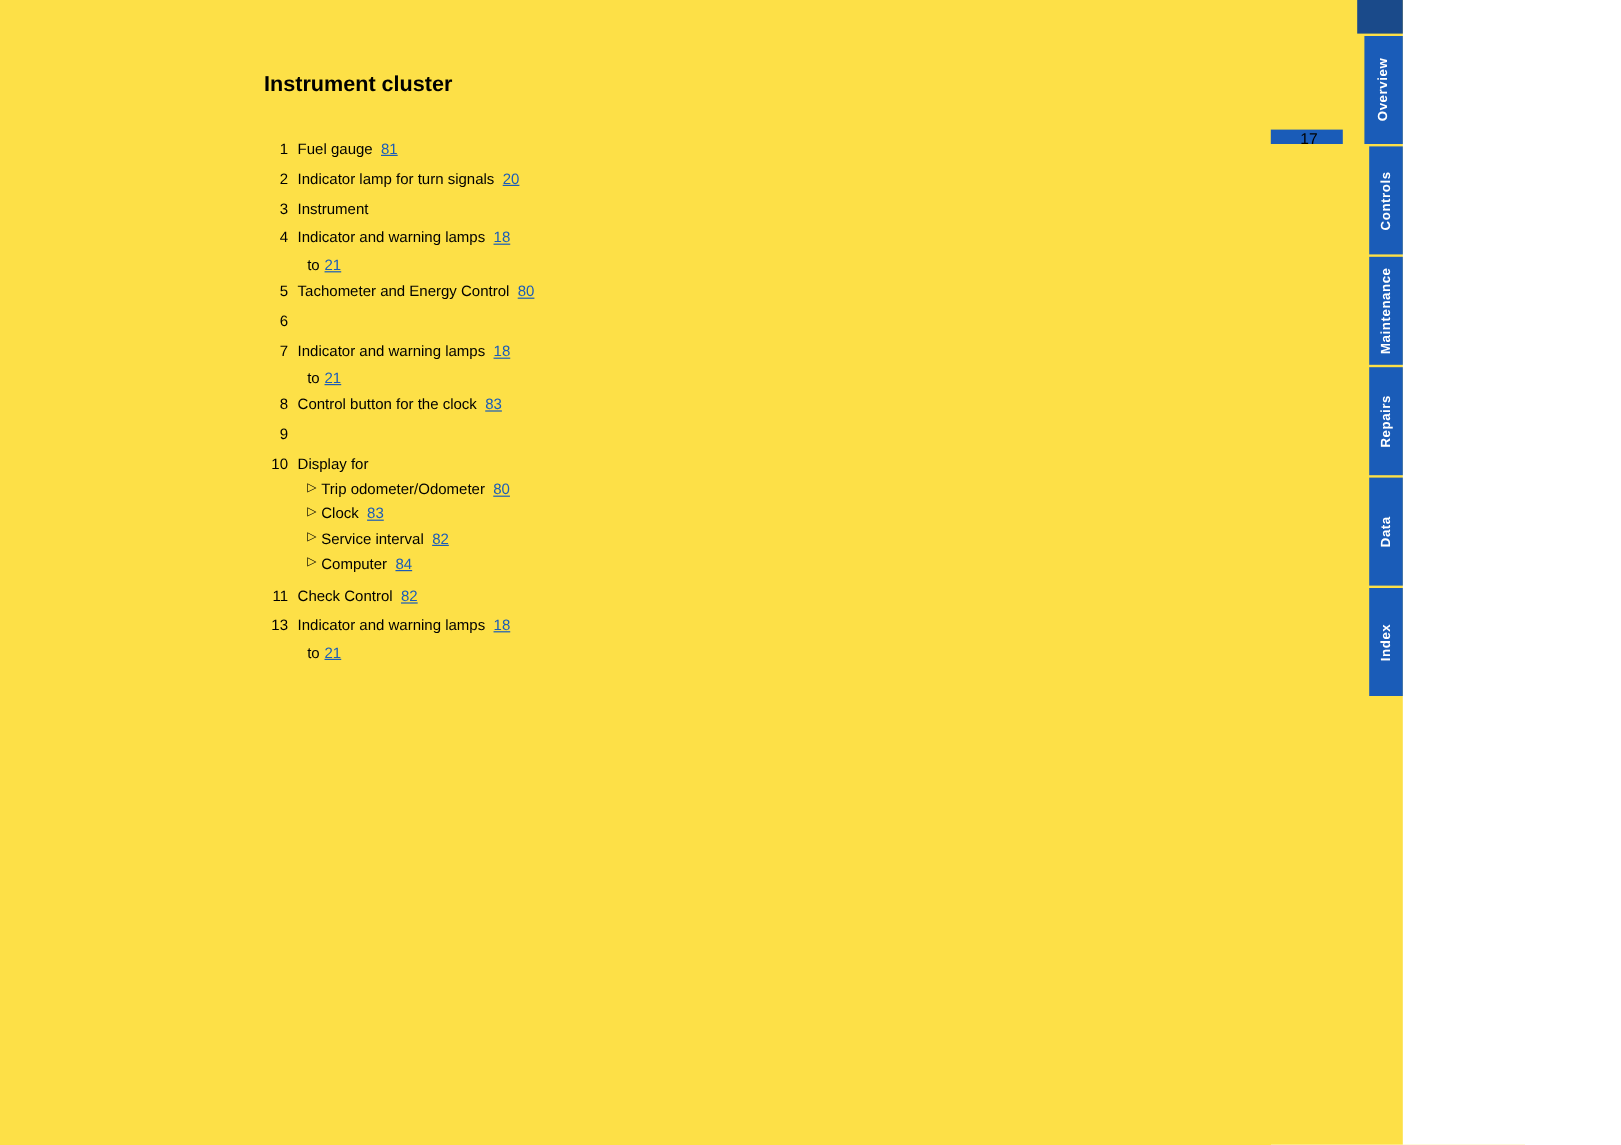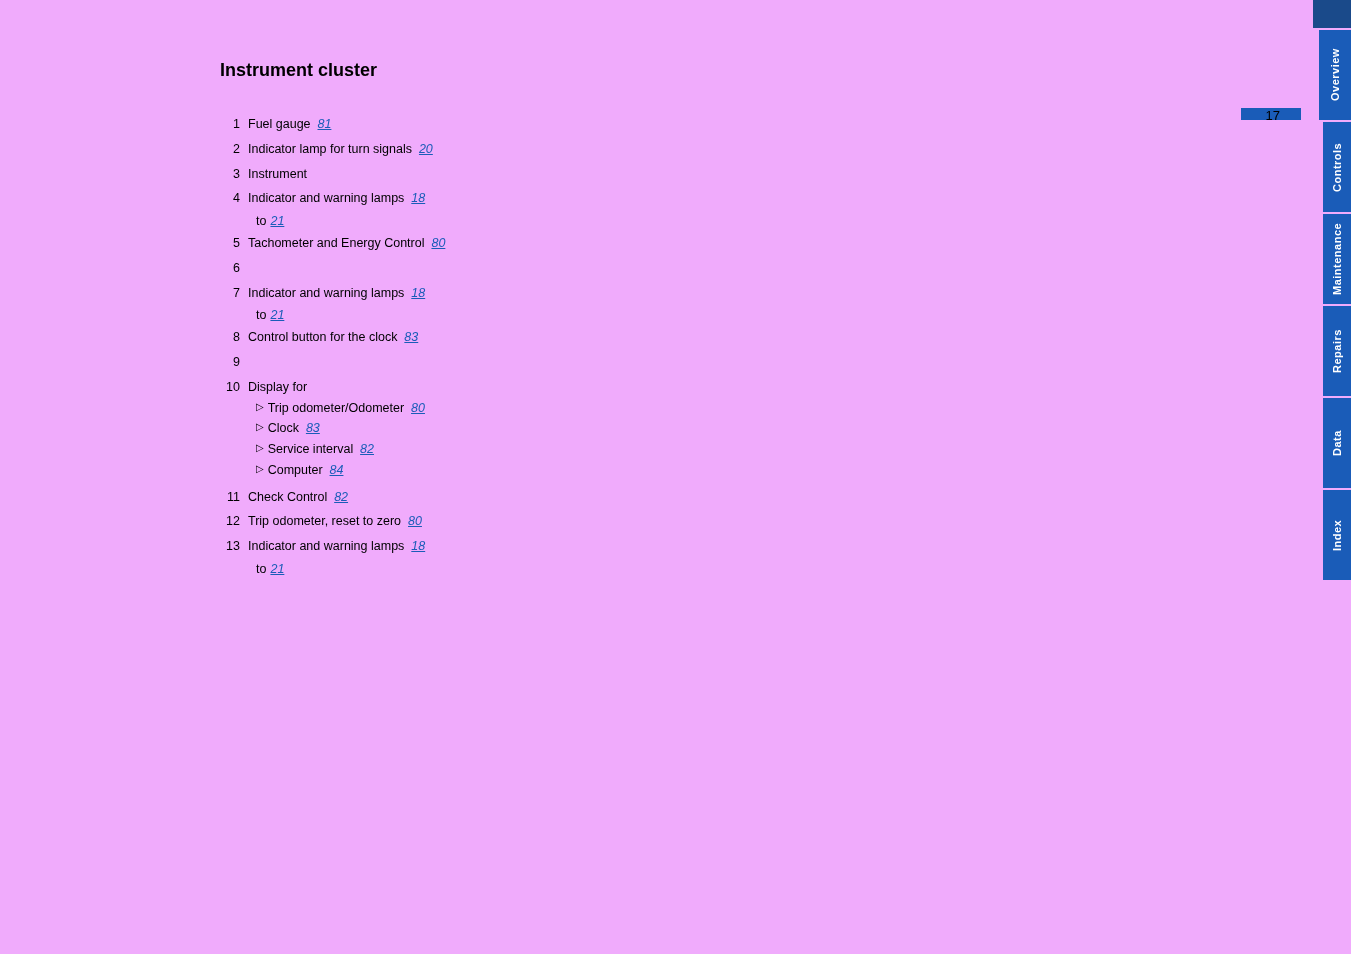--- a/index.html
+++ b/index.html
@@ -6,24 +6,24 @@
     body {
       font-family: Arial, Helvetica, sans-serif;
       background: #ffffff;
       width: 1351px;
       height: 954px;
       overflow: hidden;
       position: relative;
     }
 
     .page-container {
-      width: 1351px;
+      width: 1169px;
       height: 954px;
       position: relative;
-      background: #f0abfc;
+      background: #fde047;
     }
 
     
     .sidebar {
       position: absolute;
       right: 0;
       top: 0;
       width: 38px;
       height: 954px;
       display: flex;
@@ -121,21 +121,20 @@
     }
 
     .item-text {
       color: #000000;
       font-size: 12.5px;
     }
 
     .item-link {
       color: #1a5cb8;
       font-weight: normal;
-      font-style: italic;
     }
 
     .sub-list {
       list-style: none;
       padding: 0;
       margin-top: 2px;
     }
 
     .sub-list li {
       display: flex;
@@ -250,24 +249,20 @@
             <span class="item-text">Computer &nbsp;<a class="item-link" href="#">84</a></span>
           </li>
         </ul>
       </li>
 
       <li>
         <span class="item-number">11</span>
         <span class="item-text">Check Control &nbsp;<a class="item-link" href="#">82</a></span>
       </li>
 
-      <li>
-        <span class="item-number">12</span>
-        <span class="item-text">Trip odometer, reset to zero &nbsp;<a class="item-link" href="#">80</a></span>
-      </li>
 
       <li>
         <span class="item-number">13</span>
         <span class="item-text">Indicator and warning lamps &nbsp;<a class="item-link" href="#">18</a></span>
       </li>
       <div class="item-continuation">
         to <a class="item-link" href="#">21</a>
       </div>
 
     </ul>

